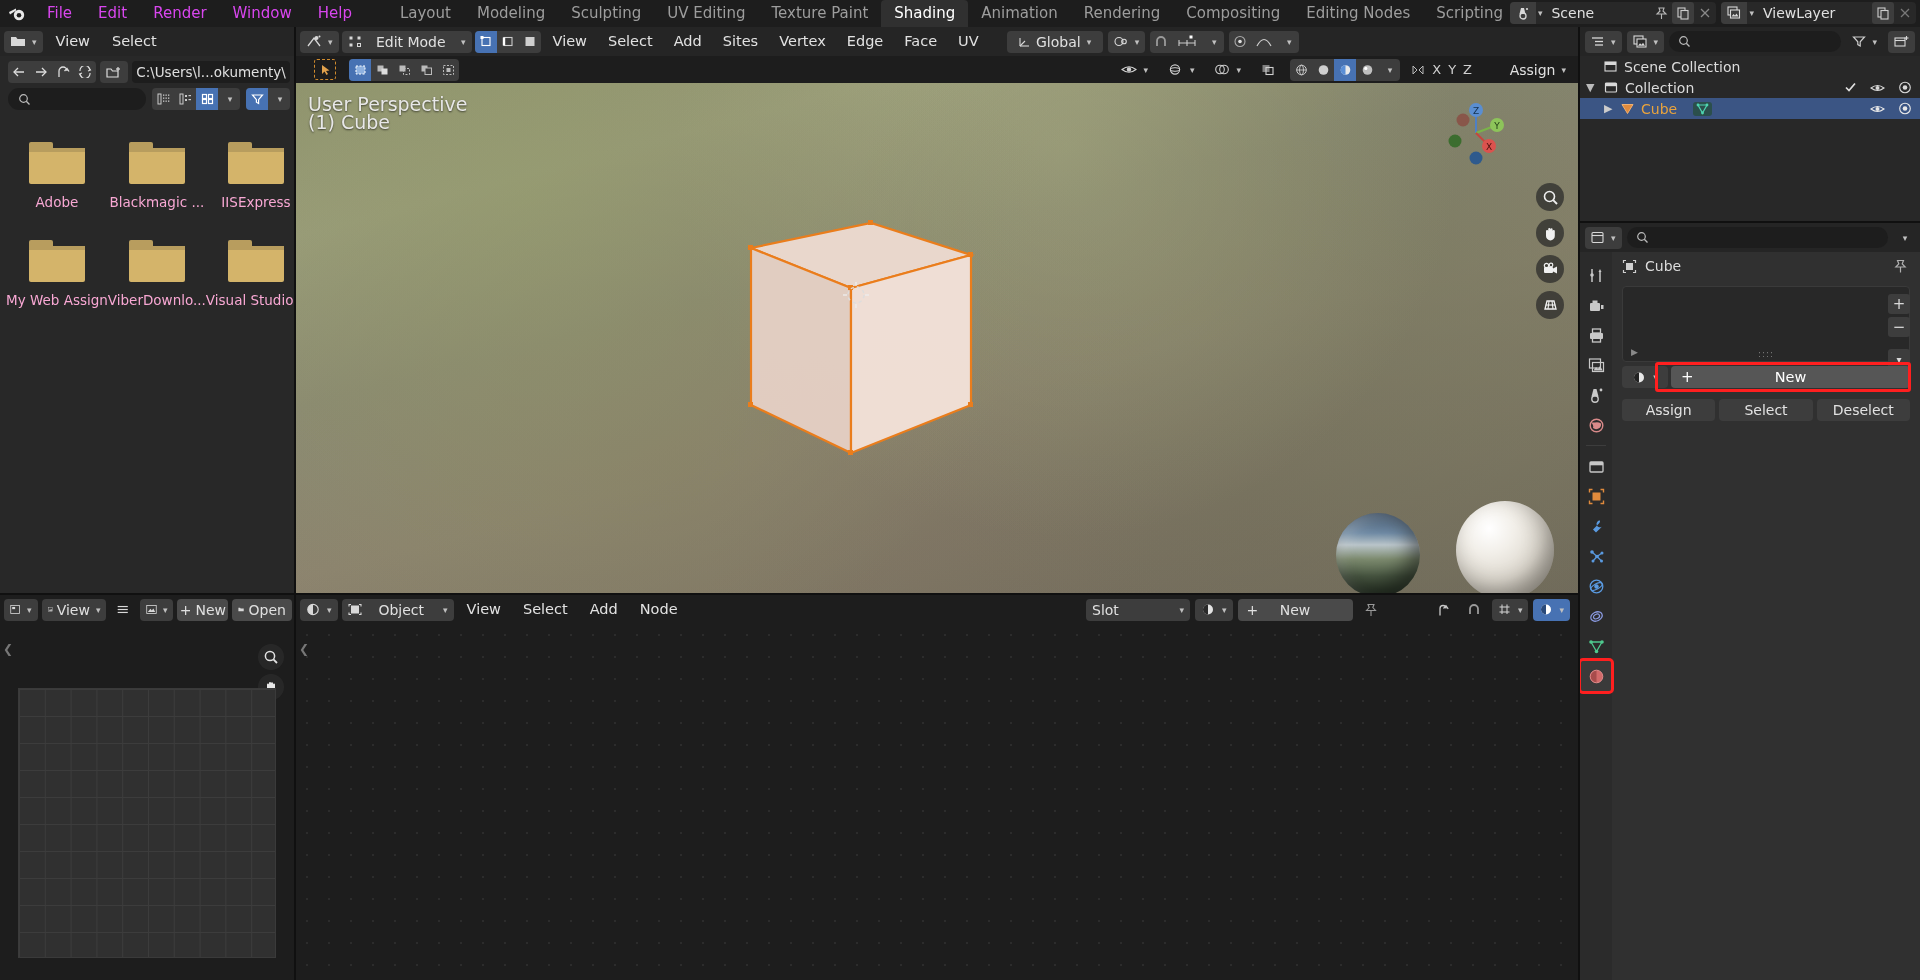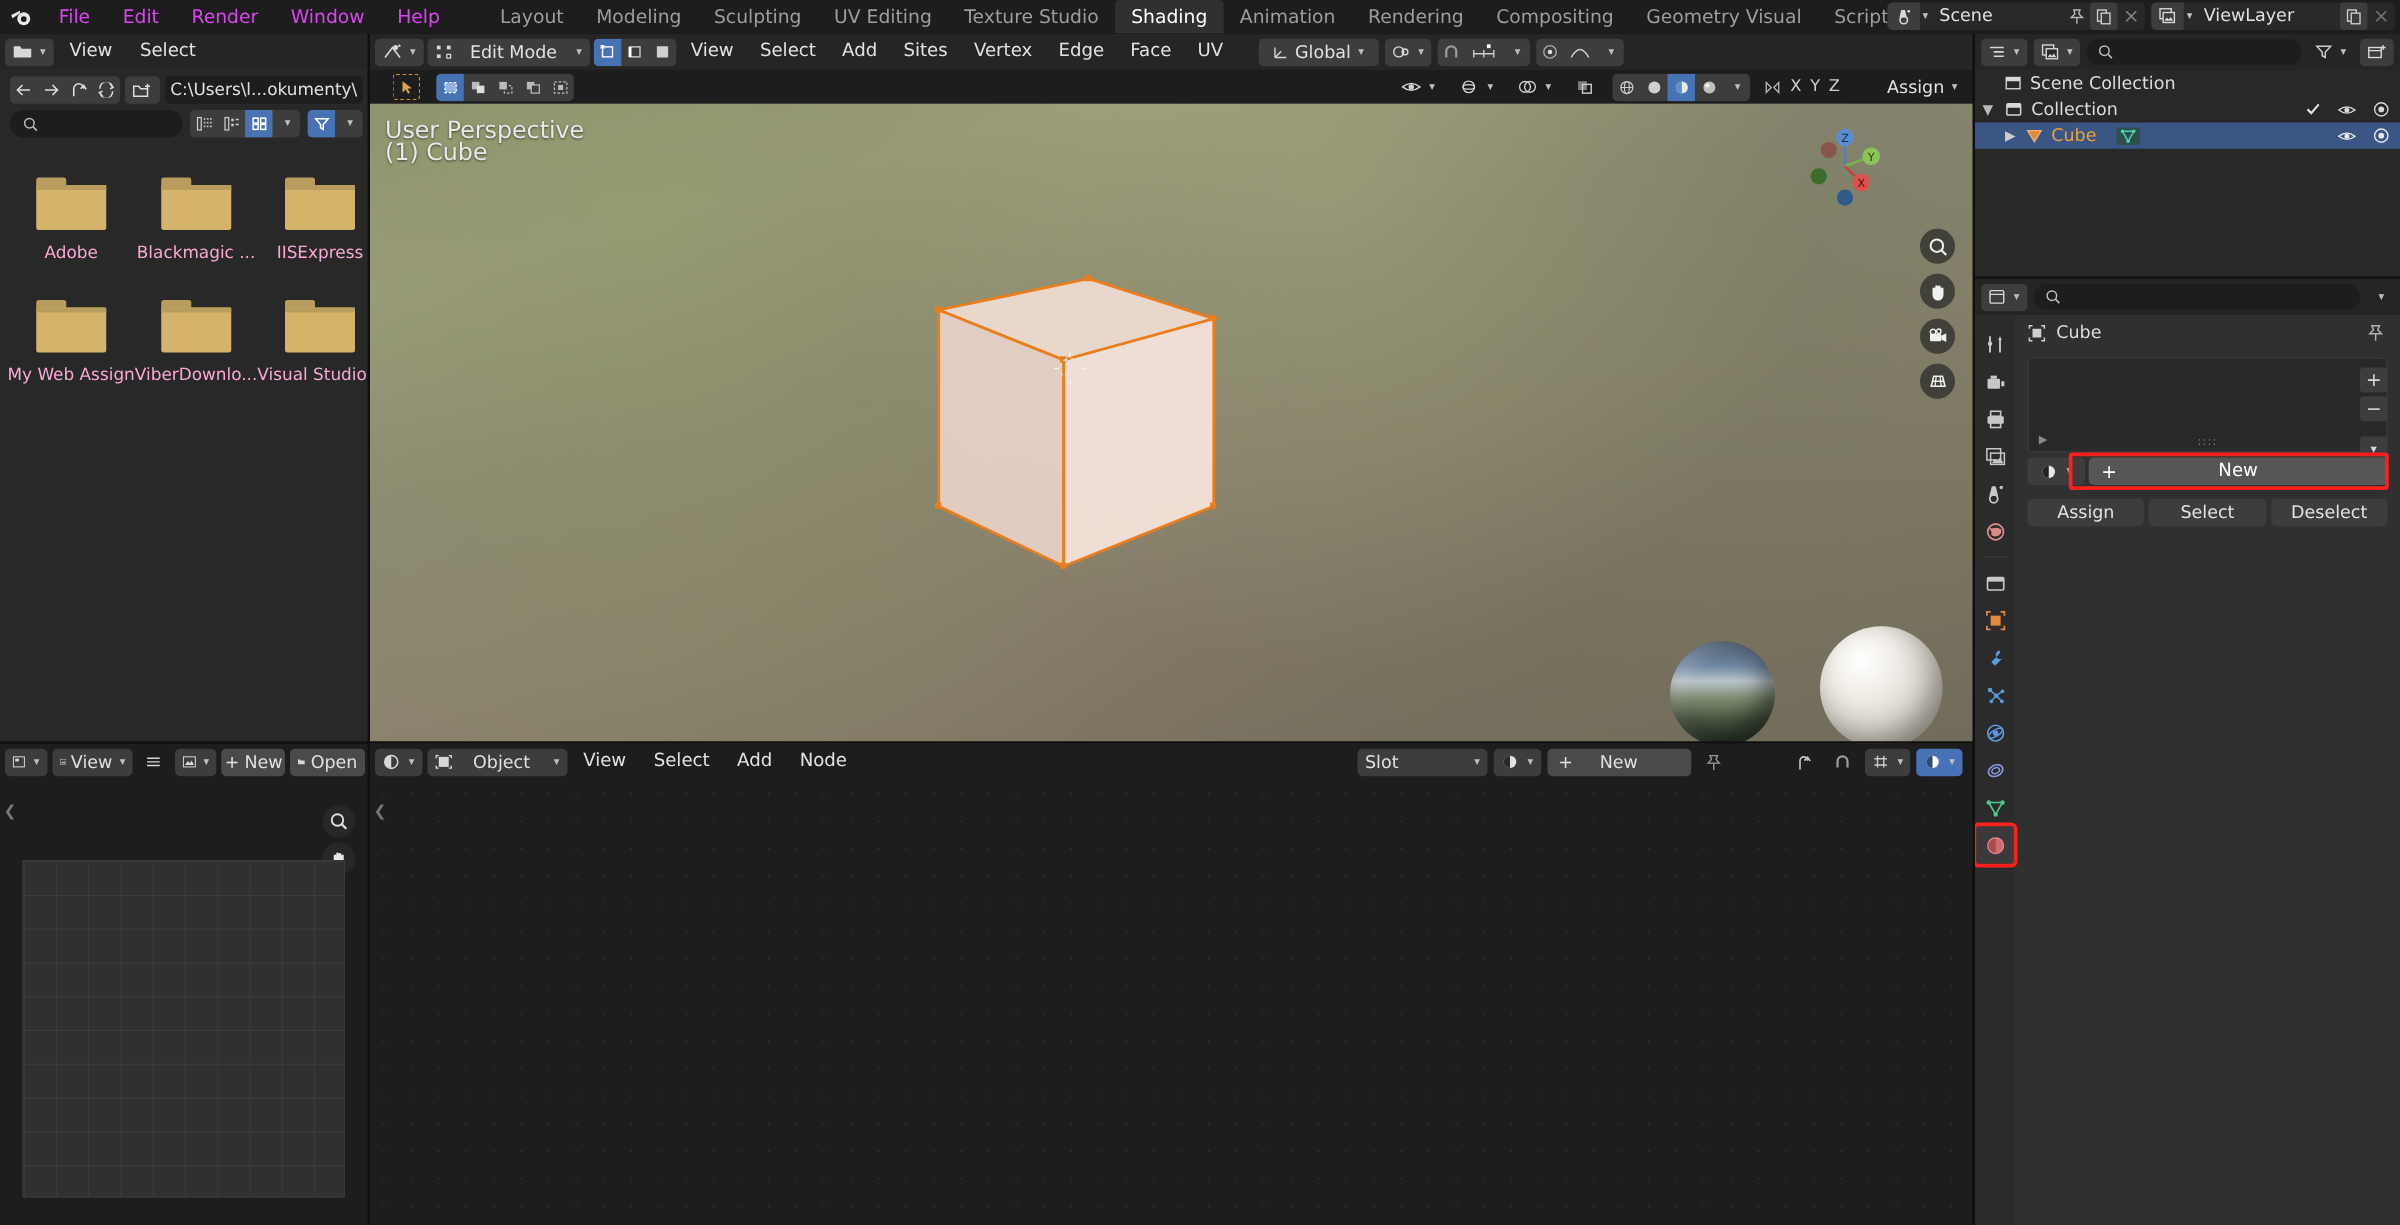--- a/index.html
+++ b/index.html
@@ -144,26 +144,26 @@
   <div class="menu-item">Edit</div>
   <div class="menu-item">Render</div>
   <div class="menu-item">Window</div>
   <div class="menu-item">Help</div>
 
   <div class="ws-tabs">
     <div class="ws-tab">Layout</div>
     <div class="ws-tab">Modeling</div>
     <div class="ws-tab">Sculpting</div>
     <div class="ws-tab">UV Editing</div>
-    <div class="ws-tab">Texture Studio</div>
+    <div class="ws-tab">Texture Paint</div>
     <div class="ws-tab active">Shading</div>
     <div class="ws-tab">Animation</div>
     <div class="ws-tab">Rendering</div>
     <div class="ws-tab">Compositing</div>
-    <div class="ws-tab">Geometry Visual</div>
+    <div class="ws-tab">Editing Nodes</div>
     <div class="ws-tab">Scripting</div>
     <div class="ws-add">+</div>
   </div>
 
   <div class="topbar-right">
     <div class="fld">
       <div class="fld-icon">
         <svg width="14" height="14" viewBox="0 0 14 14">
             <path d="M5 2 L8 2 L9.5 8 L3.5 8 Z" fill="#d8d8d8"></path>
             <circle cx="7" cy="10" r="3" fill="none" stroke="#d8d8d8" stroke-width="1.3"></circle>

